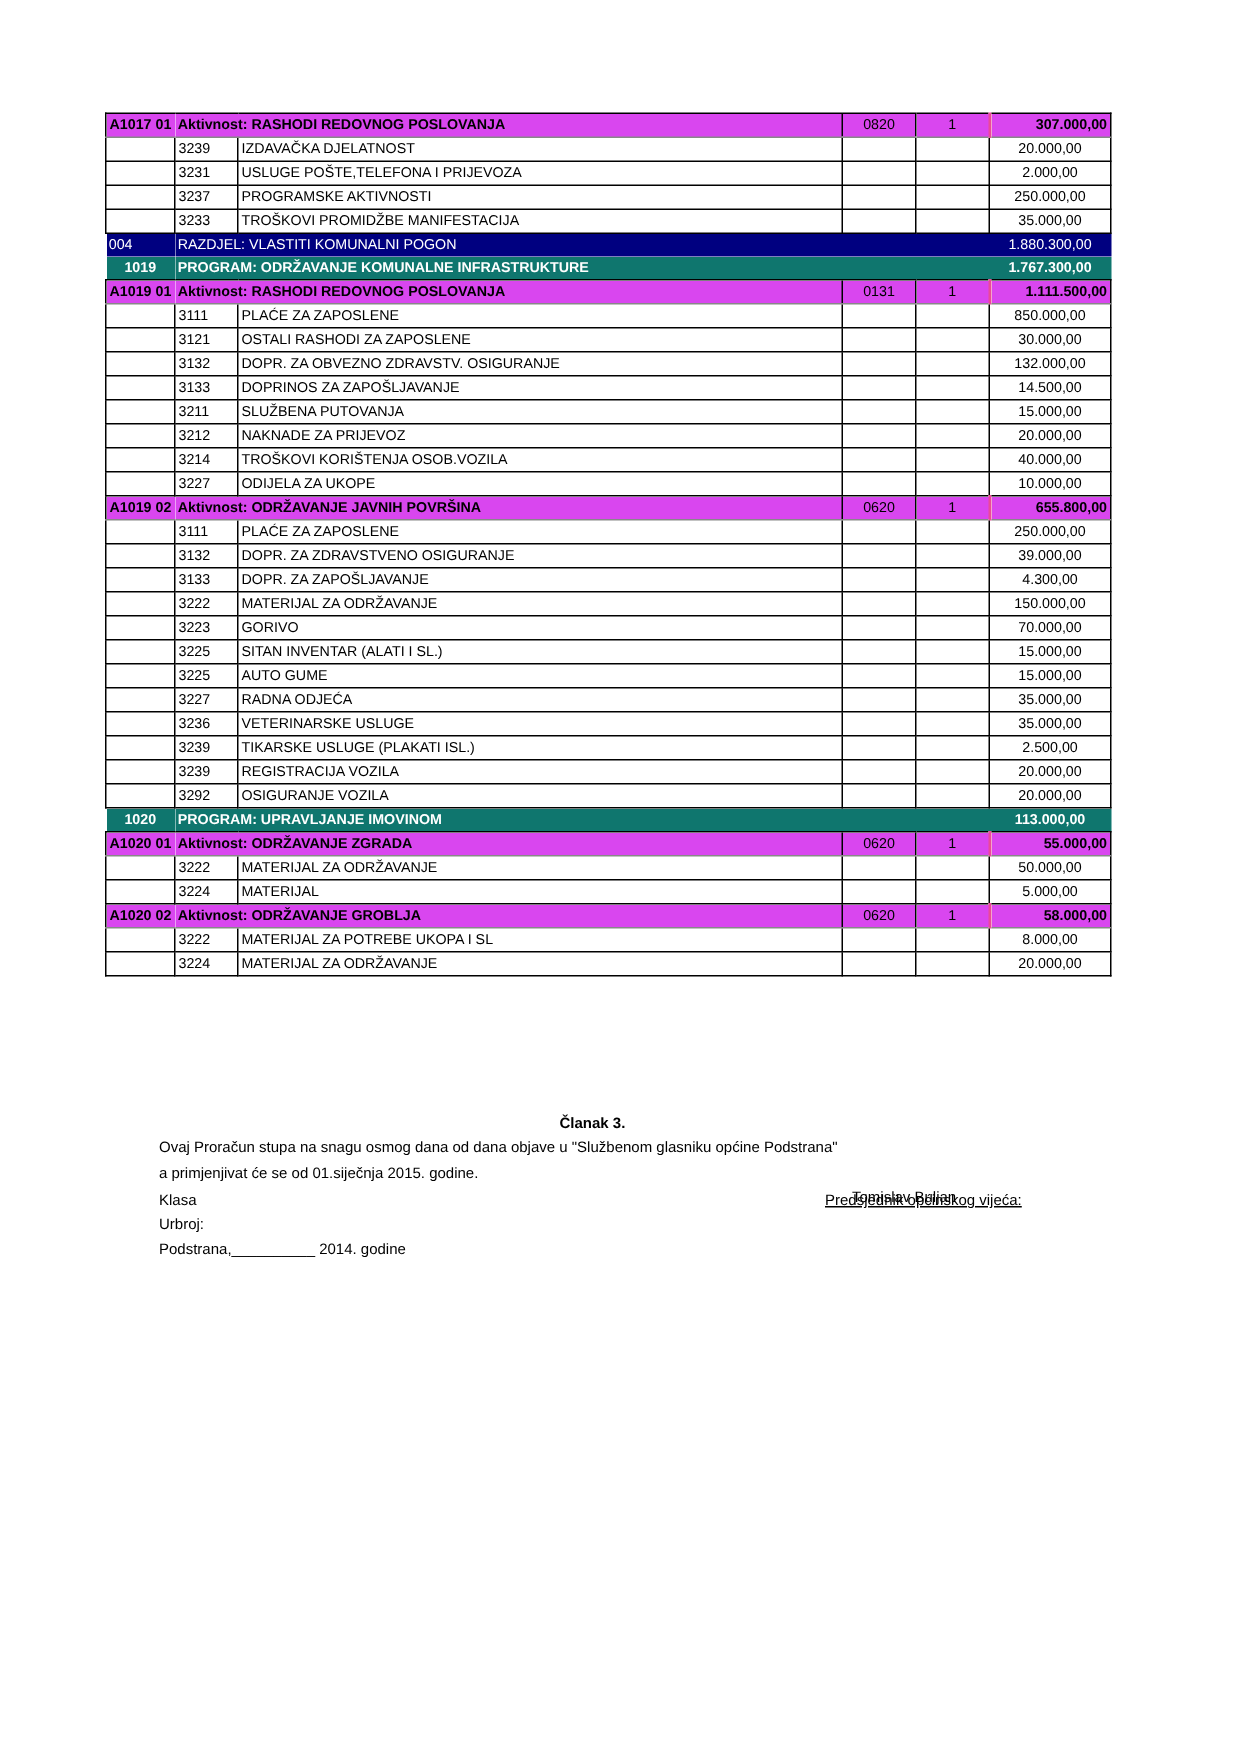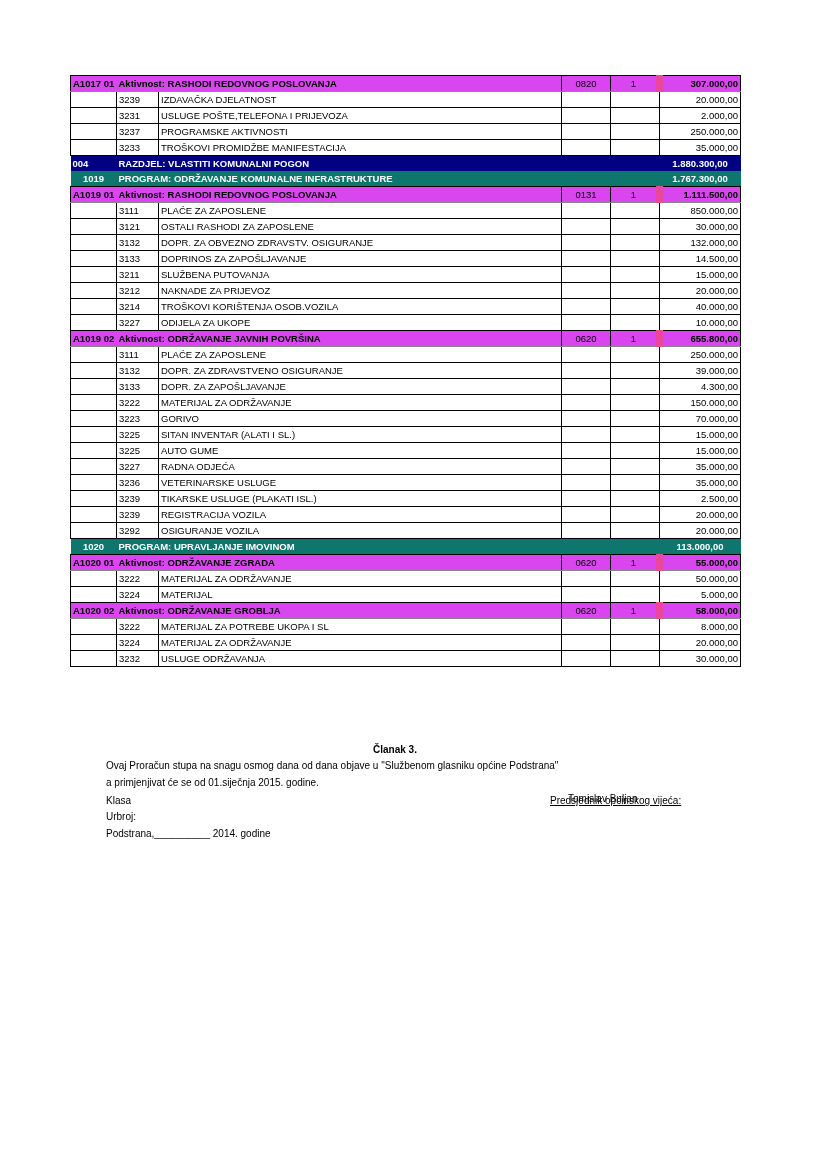--- a/index.html
+++ b/index.html
@@ -7,26 +7,26 @@
   .budget-table { position: absolute; left: 70px; top: 75px; width: 670px; border-collapse: collapse; table-layout: fixed; font-size: 9.5px; }
   .budget-table td { height: 15.7px; padding: 0 2px; white-space: nowrap; overflow: hidden; line-height: 15px; box-sizing: border-box; }
   .budget-table col.c1 { width: 46px; }
   .budget-table col.c2 { width: 42px; }
   .budget-table col.c3 { width: 403px; }
   .budget-table col.c4 { width: 49px; }
   .budget-table col.c5 { width: 49px; }
   .budget-table col.c6 { width: 81px; }
 
   tr.item td { border: 1px solid #000; border-top: 1px solid #666; }
-  tr.item td.amt { text-align: right; }
+  tr.item td.amt { text-align: center; }
   tr.activity td { background: #d946ef; border-top: 1px solid #000; border-bottom: 1px solid #888; font-weight: bold; }
   tr.activity td.code { border-left: 1px solid #000; }
   tr.activity td.func, tr.activity td.src { border-left: 1px solid #000; text-align: center; font-weight: normal; margin-top: 36px; }
-  tr.activity td.amt { border-left: 7px solid #ec4899; border-right: 1px solid #000; text-align: right; }
-  tr.razdjel td, tr.glava td { background: #000080; color: #fff; font-weight: bold; }
+  tr.activity td.amt { border-left: 2px solid #ec4899; border-right: 1px solid #000; text-align: right; }
+  tr.razdjel td, tr.glava td { background: #000080; color: #fff; font-weight: normal; }
   tr.program td { background: #0f766e; color: #fff; font-weight: bold; }
   tr.razdjel td.amt, tr.glava td.amt, tr.program td.amt { text-align: center; }
   tr.program td.code { text-align: center; }
   .article-title { position: absolute; left: 373px; top: 744px; font-size: 10px; font-weight: bold; }
   .line { position: absolute; left: 72px; font-size: 10px; white-space: nowrap; margin-left: 34px; }
   .signature { position: absolute; font-size: 10px; white-space: nowrap; }
 </style>
 </head>
 <body>
 
@@ -307,28 +307,20 @@
         <td class="amt">8.000,00</td>
       </tr>
       <tr class="item">
         <td></td>
         <td class="acct">3224</td>
         <td class="label">MATERIJAL ZA ODRŽAVANJE</td>
         <td></td>
         <td></td>
         <td class="amt">20.000,00</td>
       </tr>
-      <tr class="item">
-        <td></td>
-        <td class="acct">3232</td>
-        <td class="label">USLUGE ODRŽAVANJA</td>
-        <td></td>
-        <td></td>
-        <td class="amt">30.000,00</td>
-      </tr>
     </tbody>
 </table>
 
 <div class="article-title">Članak 3.</div>
 <div class="line" style="top:760px;">Ovaj Proračun stupa na snagu osmog dana od dana objave u "Službenom glasniku općine Podstrana"</div>
 <div class="line" style="top:777px;">a primjenjivat će se od 01.siječnja 2015. godine.</div>
 <div class="line" style="top:795px;">Klasa</div>
 <div class="line" style="top:811px;">Urbroj:</div>
 <div class="line" style="top:828px;">Podstrana,__________ 2014. godine</div>
 <div class="signature" style="left:550px; top:795px;text-decoration:underline;">Predsjednik općinskog vijeća:</div>

